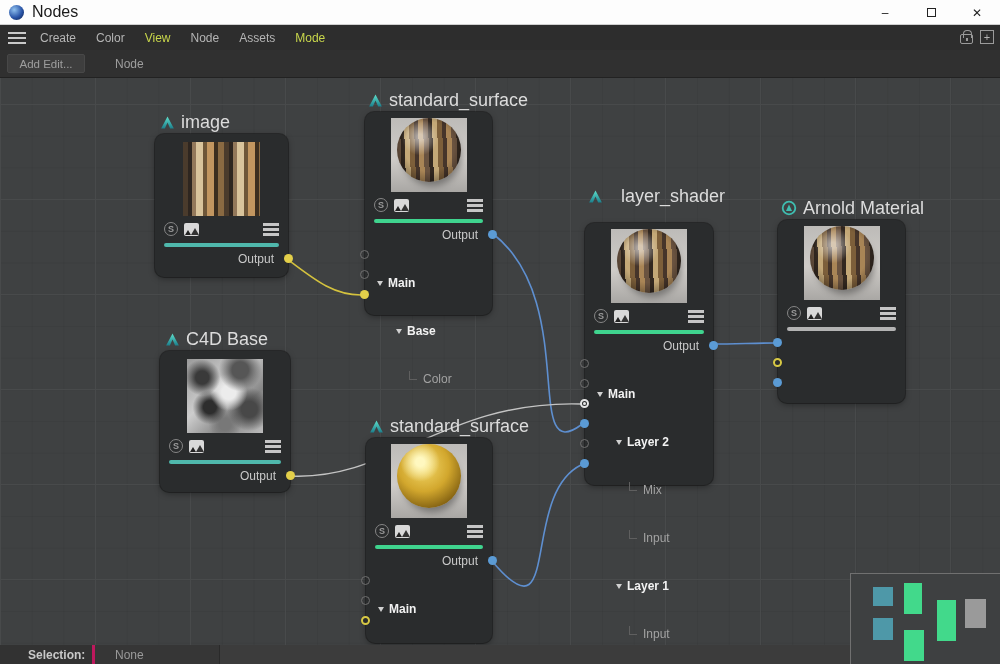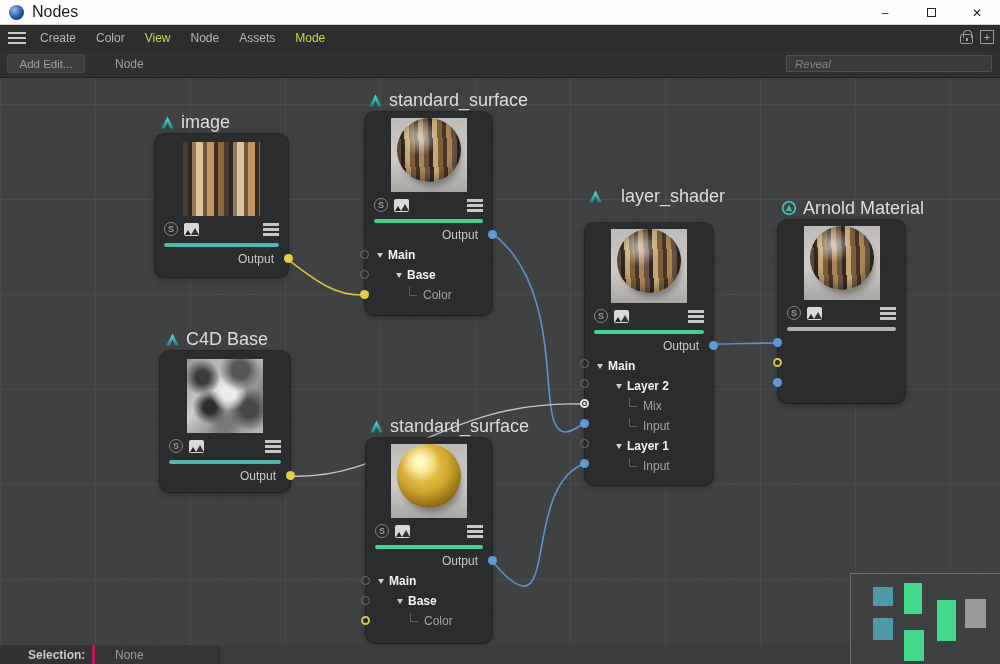--- a/index.html
+++ b/index.html
@@ -71,21 +71,21 @@
   .s-badge { width:14px; height:14px; border:1.5px solid #868686; border-radius:50%; color:#9a9a9a; font-size:9px; font-weight:bold; display:flex; align-items:center; justify-content:center; flex:none; }
   .img-badge { width:15px; height:13px; background:#d9d9d9; border-radius:2px; margin-left:6px; position:relative; overflow:hidden; flex:none; }
   .img-badge::before { content:""; position:absolute; bottom:1px; left:1px; border:3px solid transparent; border-bottom:5px solid #222; border-top:none; }
   .img-badge::after  { content:""; position:absolute; bottom:1px; right:0; border:4px solid transparent; border-bottom:7px solid #333; border-top:none; }
   .burger { margin-left:auto; width:16px; height:13px; background:repeating-linear-gradient(#c6c6c6 0 2.6px, transparent 2.6px 5.1px); flex:none; }
   .progress { height:4px; border-radius:2px; margin:6px 9px 0; }
   .pg-teal { background:#4fb8ac; } .pg-green { background:#3fd48e; } .pg-gray { background:#b3b3b3; }
 
   .output-row { position:relative; height:20px; display:flex; align-items:center; justify-content:flex-end; padding-right:14px; font-size:12px; color:#c9c9c9; margin-top:2px; }
   .tree { padding-bottom:6px; }
-  .row { height:20px; display:flex; align-items:center; font-size:12px; color:#a2a2a2; position:relative; }
+  .row { height:20px; display:flex; align-items:center; font-size:12px; color:#a2a2a2; position:relative;margin-top:28px; }
   .row.bold { color:#f2f2f2; font-weight:bold; }
   .caret { width:0; height:0; border-left:3.5px solid transparent; border-right:3.5px solid transparent; border-top:5px solid #d0d0d0; margin-right:5px; }
   .elbow { width:8px; height:9px; border-left:1px solid #5f5f5f; border-bottom:1px solid #5f5f5f; margin:-8px 6px 0 0; }
   .ind1 { padding-left:12px; } .ind2 { padding-left:31px; } .ind3 { padding-left:44px; }
 
   .port { position:absolute; width:9px; height:9px; border-radius:50%; z-index:4; }
   .port.pr { right:-5px; } .port.pl { left:-5px; }
   .p-yellow { background:#e3cf4a; }
   .p-yellow-ring { border:2px solid #d8c944; background:#2a2c2d; }
   .p-blue { background:#5b9bd5; }
@@ -132,21 +132,20 @@
   <span class="menu-item hl">Mode</span>
   <div class="menubar-right">
     <div class="lock-icon"></div>
     <div class="plusbox-icon">+</div>
   </div>
 </div>
 
 <div class="toolbar">
   <div class="add-nodes-btn">Add Edit...</div>
   <span class="toolbar-node-label">Node</span>
-  <input class="reveal-input" placeholder="Reveal" style="">
 </div>
 
 <div class="canvas">
 
   <svg class="wires" viewBox="0 0 1000 664">
     <path d="M287,259 C 315,280 333,295 361,295" stroke="#d4c23e" stroke-width="1.6" fill="none"></path>
     <path d="M492,233 C 580,300 522,468 581,425" stroke="#5e8fd0" stroke-width="1.6" fill="none"></path>
     <path d="M290,476 C 390,481 445,400 581,404" stroke="#c4c4c4" stroke-width="1.4" fill="none"></path>
     <path d="M492,561 C 562,645 520,495 581,465" stroke="#5e8fd0" stroke-width="1.6" fill="none"></path>
     <path d="M713,344 C 735,344 755,343 774,343" stroke="#5e8fd0" stroke-width="1.6" fill="none"></path>

